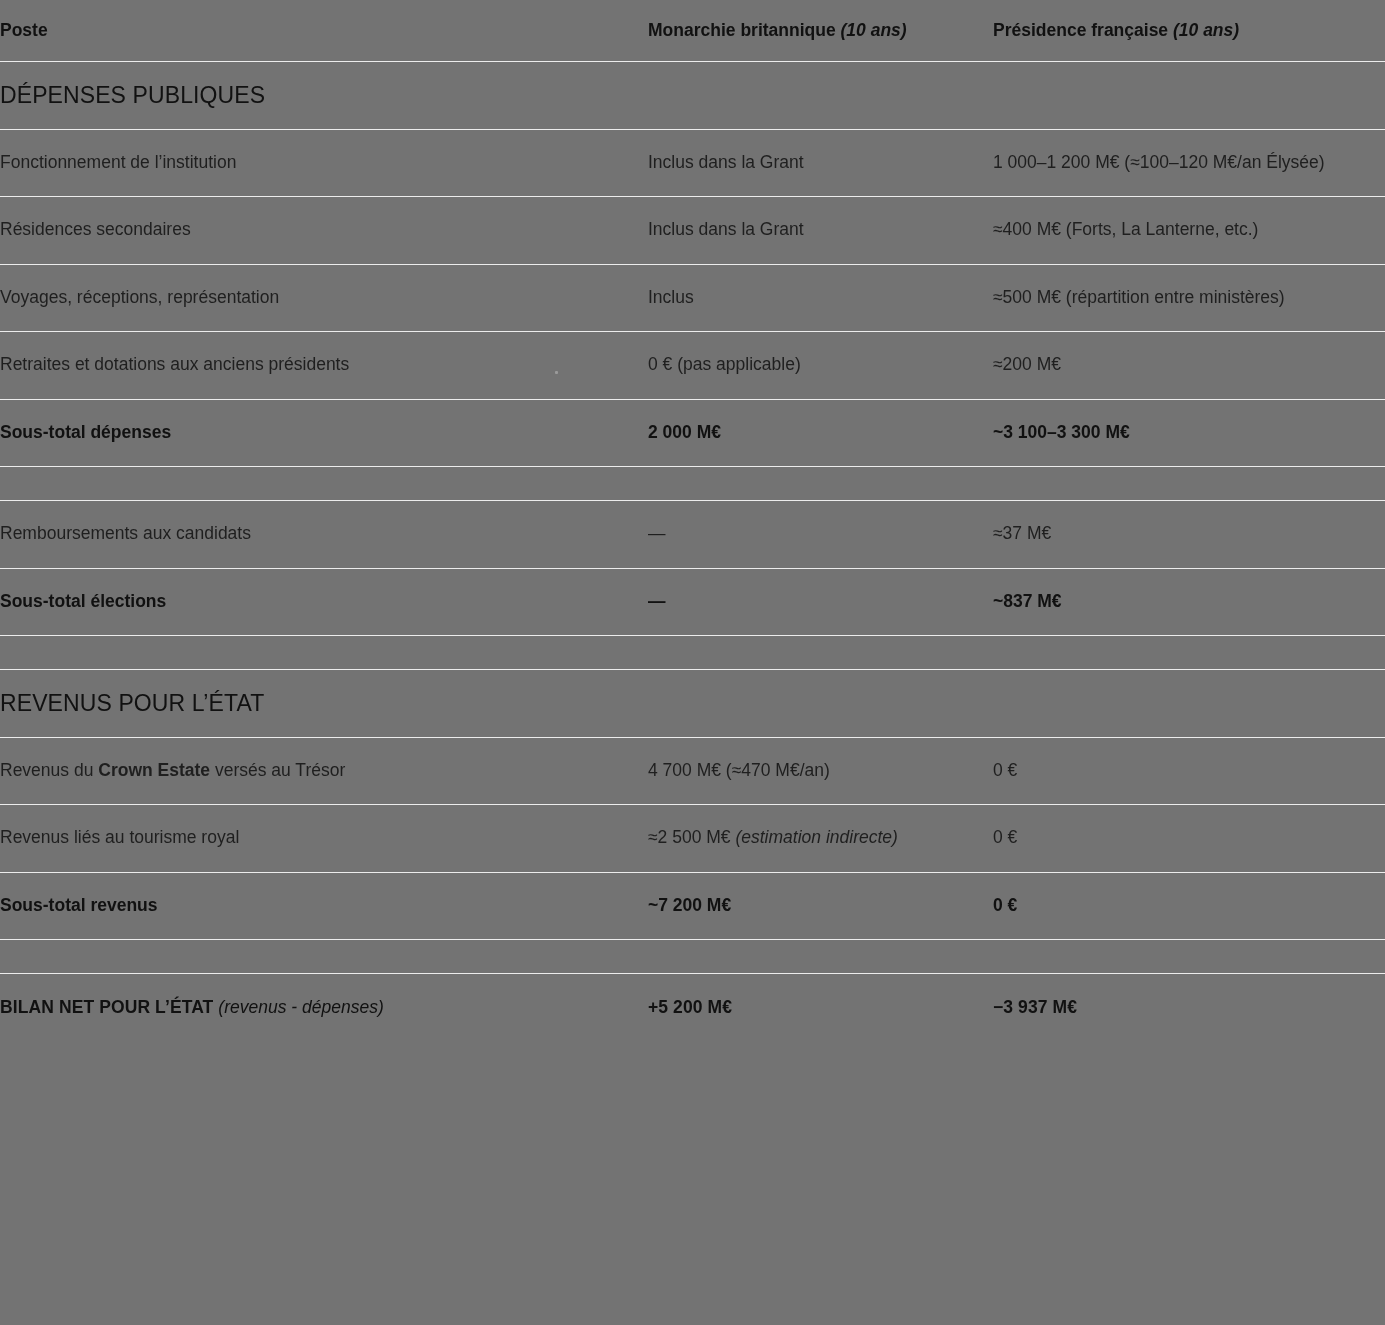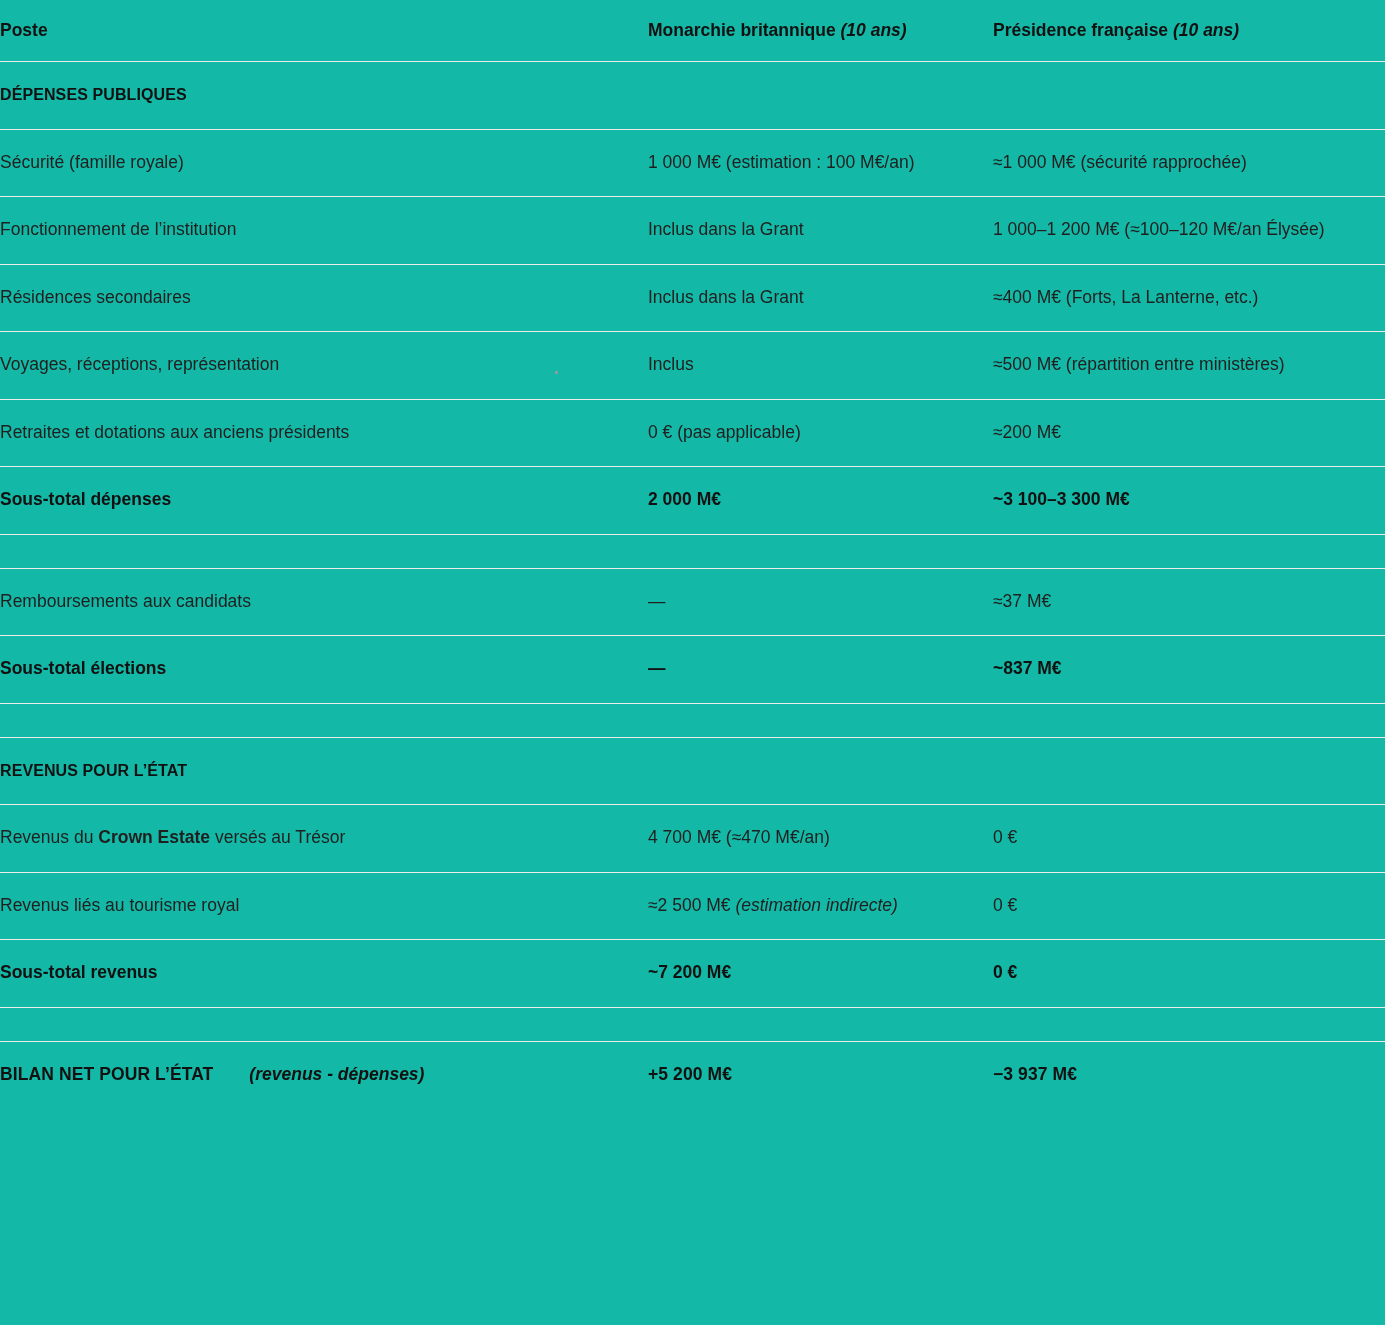--- a/index.html
+++ b/index.html
@@ -9,21 +9,21 @@
     background: #ffffff;
   }
   body {
     font-family: "Liberation Sans", "DejaVu Sans", sans-serif;
     color: #1a1a1a;
     -webkit-font-smoothing: antialiased;
   }
   .sheet {
     width: 1385px;
     min-height: 1325px;
-    background: #14b8a6;
+    background: #737373;
     position: relative;
     box-sizing: border-box;
   }
   table.cmp {
     width: 1385px;
     border-collapse: collapse;
     table-layout: fixed;
     font-size: 17.5px;
   }
   table.cmp col.c-poste   { width: 648px; }
@@ -56,44 +56,43 @@
     font-style: italic;
     font-weight: 700;
   }
 
   
   tbody tr { height: 67.5px; }
   tbody td { color: #1f1f1f; }
 
   
   tr.section td {
-    font-weight: 700;
-    font-size: 16px;
+    font-weight: 400;
+    font-size: 23px;
     letter-spacing: 0.1px;
     color: #111111;
   }
 
   
   tr.subtotal td {
     font-weight: 700;
     color: #111111;
   }
 
   
   tr.balance td {
     font-weight: 700;
     color: #111111;
     font-size: 17.5px;
     letter-spacing: 0.1px;
   }
   tr.balance .note {
-    font-weight: 700;
+    font-weight: 400;
     font-style: italic;
     letter-spacing: 0;
-    margin-left: 31px;
   }
 
   
   tr.spacer { height: 34px; }
   tr.spacer td { border-bottom: 1px solid #ececec; }
 
   
   tbody tr.last td { border-bottom: 0; }
 
   .em { font-style: italic; text-align: right; }
@@ -140,25 +139,20 @@
 
     <tbody>
 
       <tr class="section">
         <td>DÉPENSES PUBLIQUES</td>
         <td></td>
         <td></td>
       </tr>
 
 
-      <tr>
-        <td>Sécurité (famille royale)</td>
-        <td>1 000 M€ (estimation : 100 M€/an)</td>
-        <td>≈1 000 M€ (sécurité rapprochée)</td>
-      </tr>
 
       <tr>
         <td>Fonctionnement de l’institution</td>
         <td>Inclus dans la Grant</td>
         <td>1 000–1 200 M€ (≈100–120 M€/an Élysée)</td>
       </tr>
 
       <tr>
         <td>Résidences secondaires</td>
         <td>Inclus dans la Grant</td>

